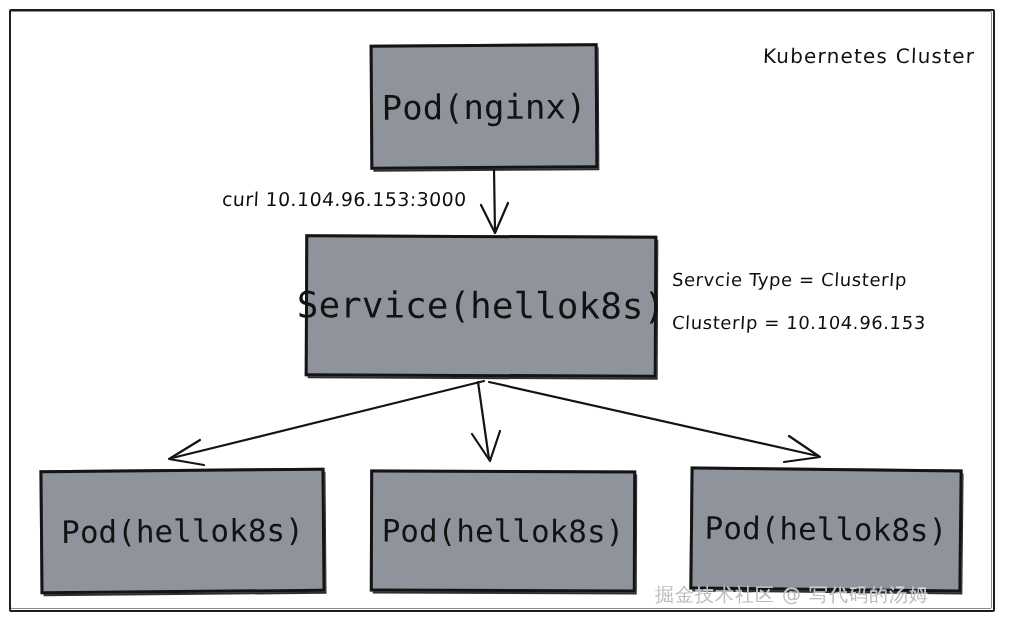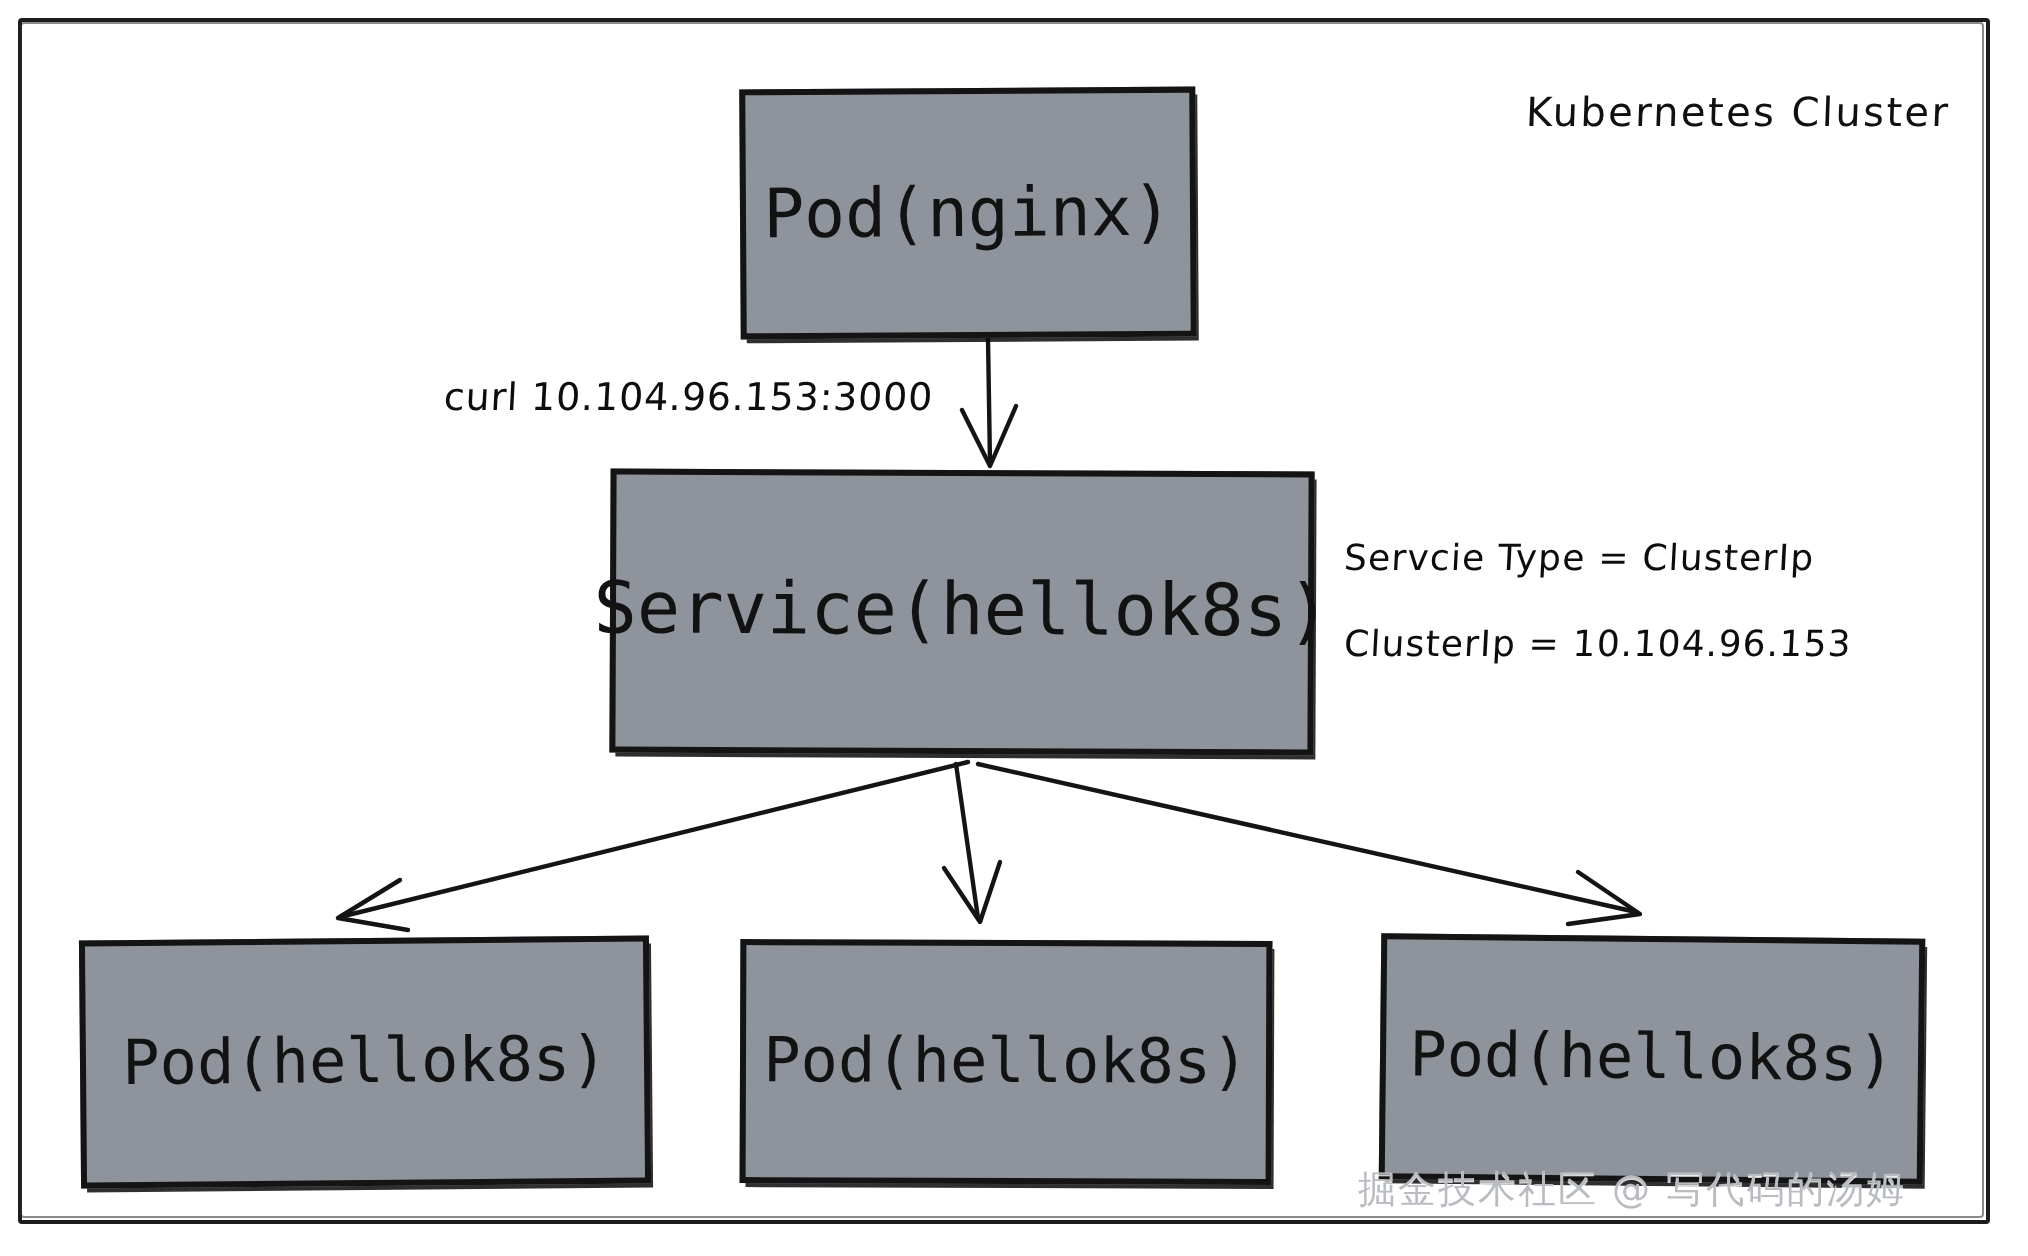--- a/index.html
+++ b/index.html
@@ -127,21 +127,20 @@
   #watermark {
     position: absolute;
     left: 655px;
     top: 582px;
     font-family: "DejaVu Sans", sans-serif;
     font-size: 19px;
     color: #b9bcc0;
     white-space: nowrap;
     letter-spacing: 1px;
     text-shadow: 0 1px 0 rgba(255,255,255,.8);
-    margin-left: 24px;
   }
 </style>
 </head>
 <body>
 
 <div id="canvas">
 
   <div id="cluster-frame"></div>
 
   <div class="title" style="left:763px; top:44px;">Kubernetes Cluster</div>

